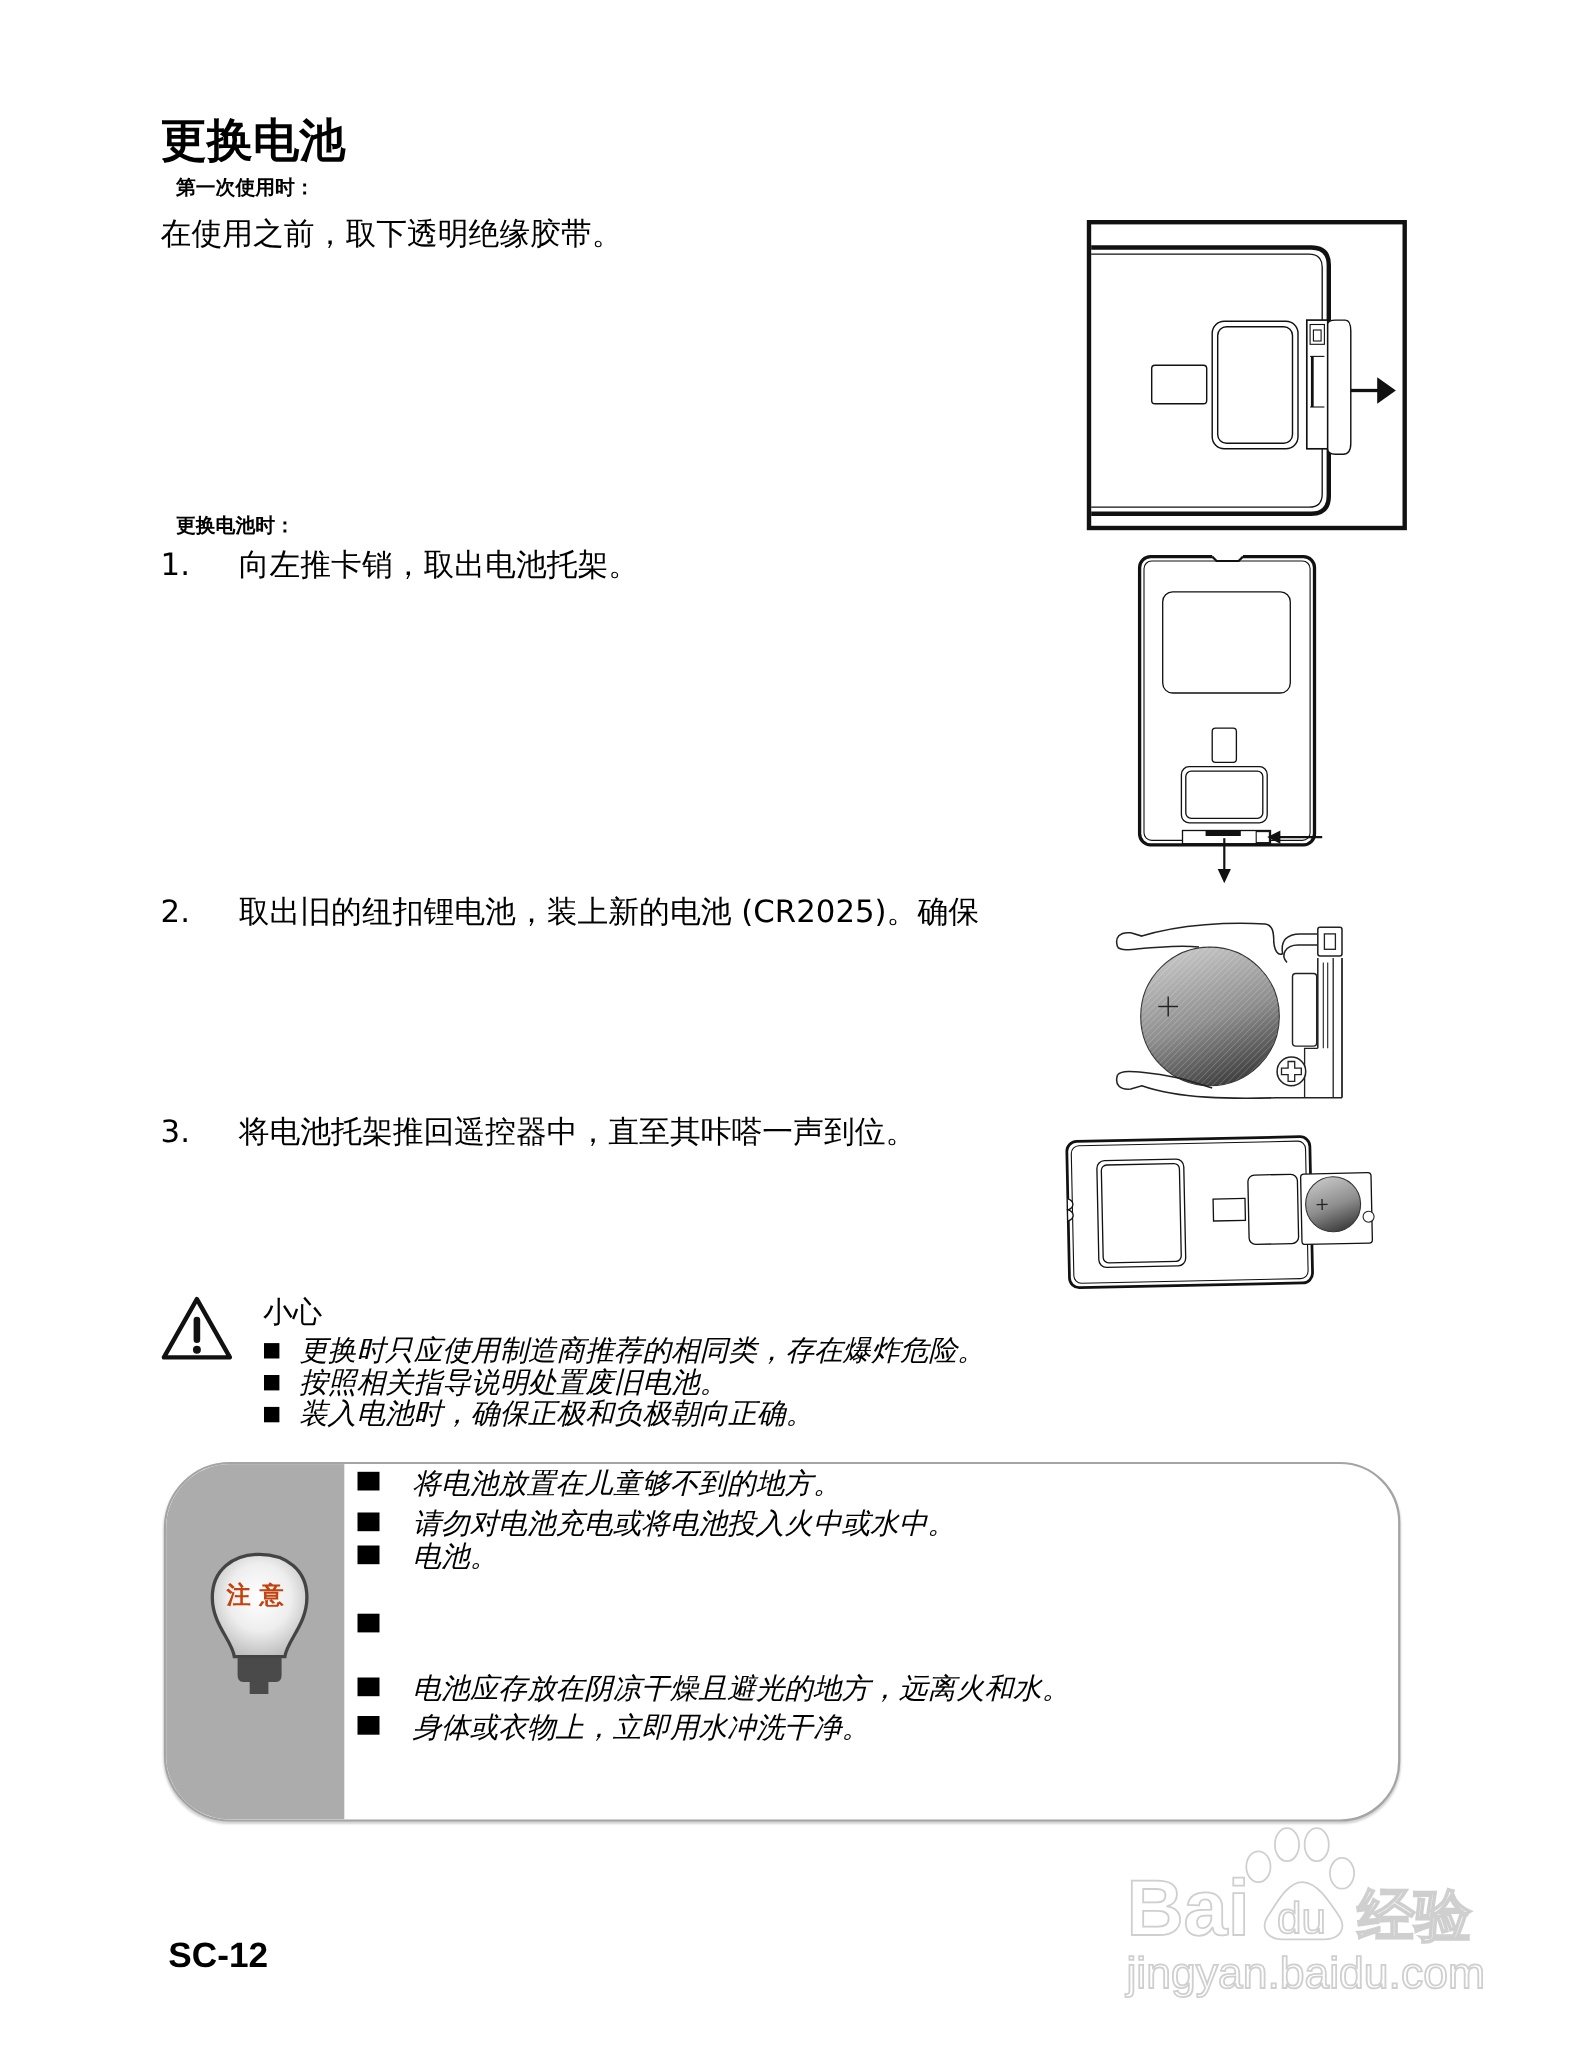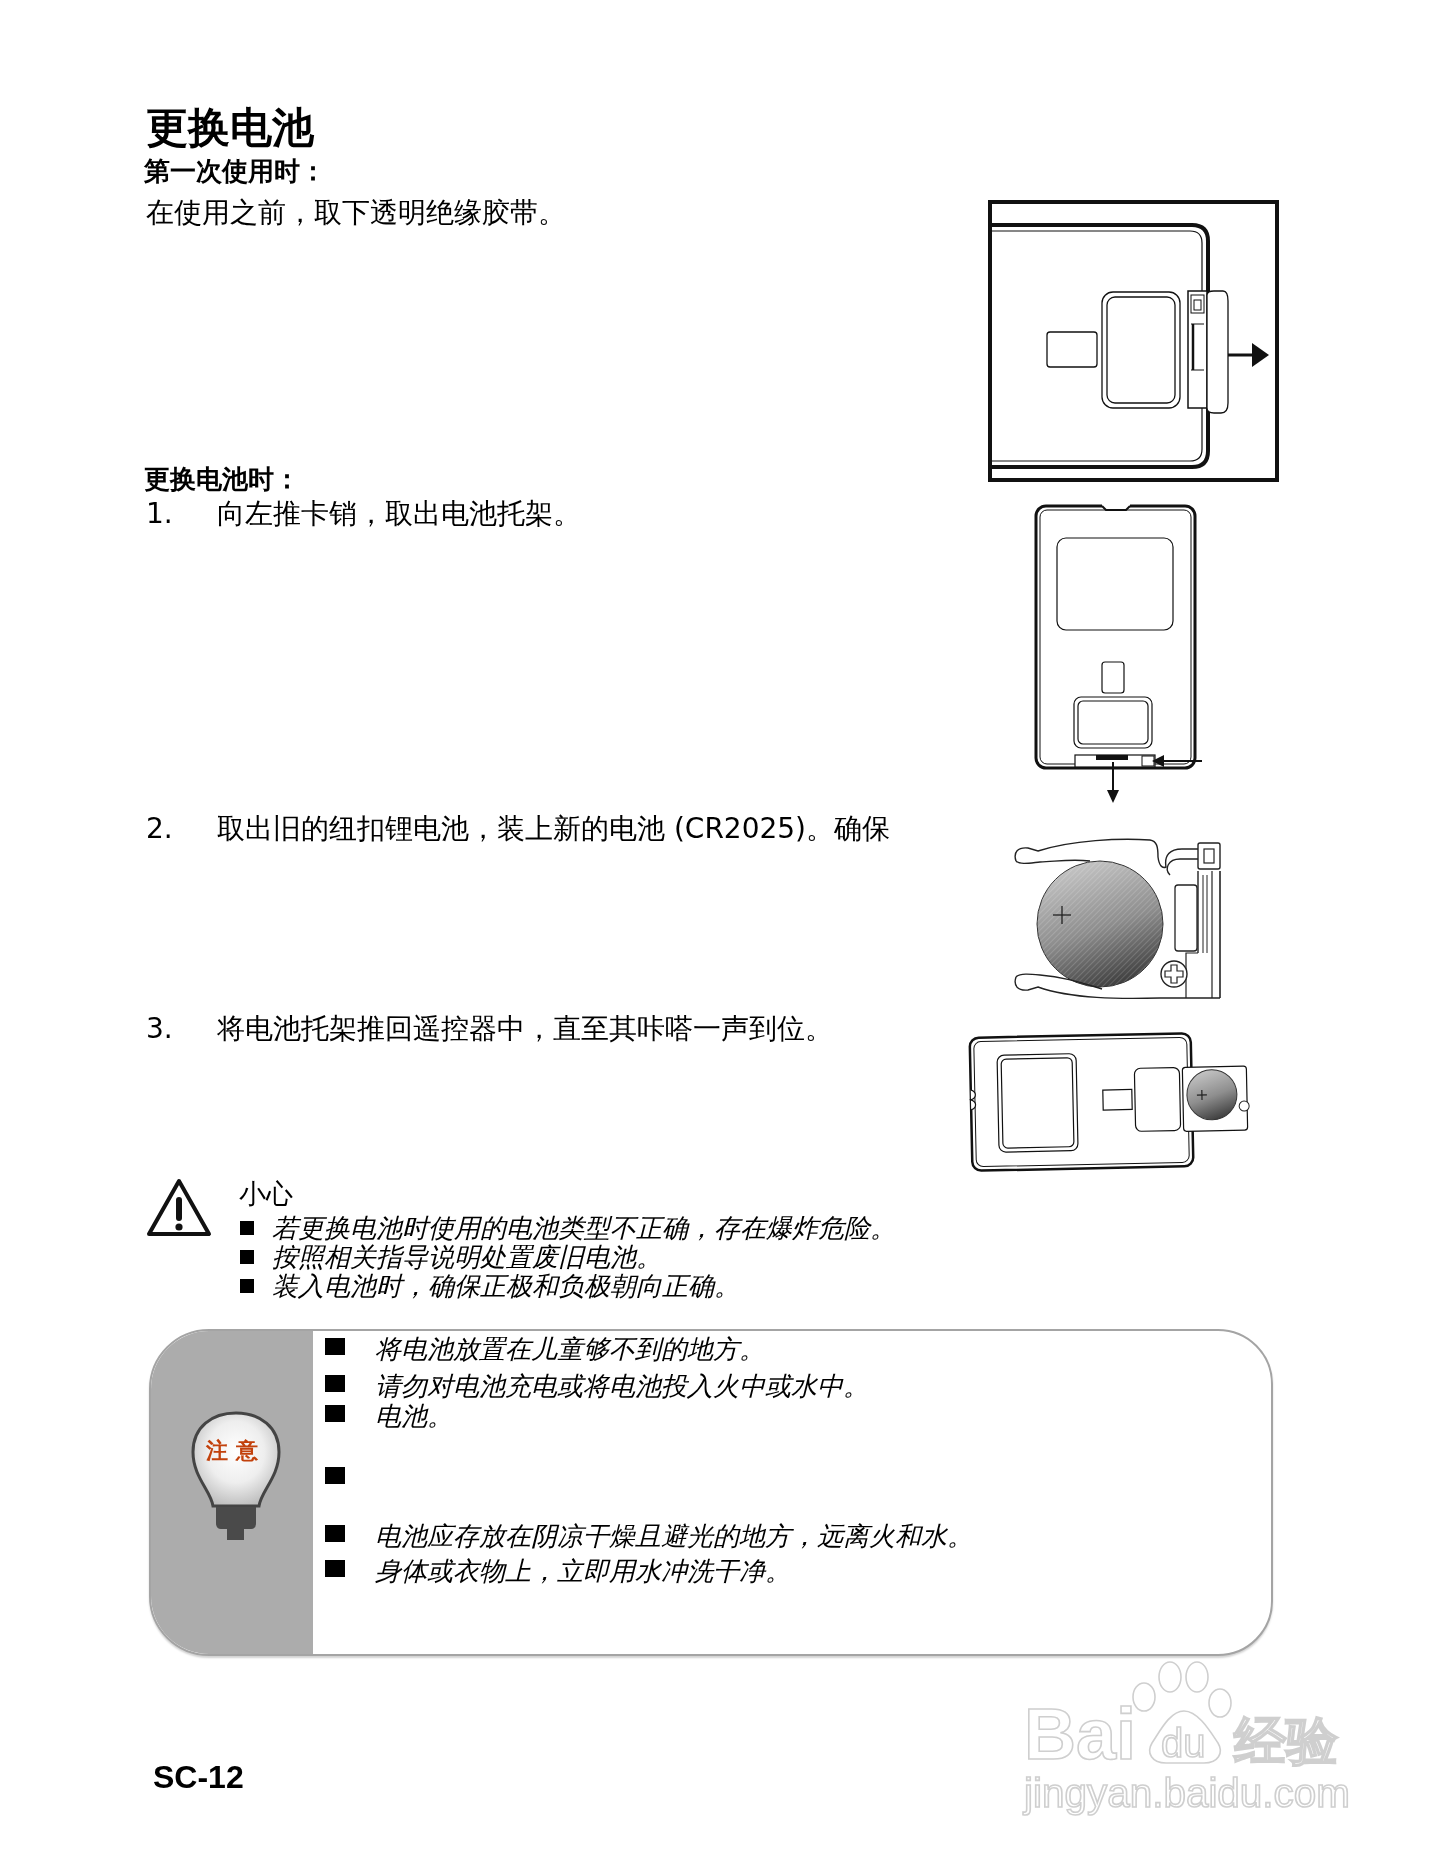--- a/index.html
+++ b/index.html
@@ -1,20 +1,20 @@
 <!DOCTYPE html>
 <html><head>
 <meta charset="utf-8">
 <style>
   html, body { margin: 0; padding: 0; background: #ffffff; }
   body { width: 1440px; height: 1872px; position: relative; overflow: hidden;
          font-family: "DejaVu Sans", "Liberation Sans", sans-serif; color: #000; }
   .abs { position: absolute; white-space: nowrap; }
   .h1 { left: 146px; top: 105px; font-size: 42px; line-height: 46px; font-weight: bold; }
-  .h2 { font-size: 26px; line-height: 30px; font-weight: bold; left: 144px; }
+  .h2 { font-size: 18px; line-height: 30px; font-weight: bold; left: 160px; }
   .body28 { font-size: 28px; line-height: 32px; }
   .step-num { left: 146px; font-size: 28px; line-height: 36px; }
   .step-text { left: 217px; font-size: 28px; line-height: 36px; }
   .step-text span { display: block; text-align: right; }
   .caution-title { left: 239px; top: 1179px; font-size: 27px; line-height: 30px; }
   .caution-list { left: 240px; top: 1214px; }
   .caution-row { position: relative; height: 29px; line-height: 29px; font-size: 26px; font-style: italic; white-space: nowrap; }
   .caution-row .sq { position: absolute; left: 0; top: 7px; width: 14px; height: 14px; background: #000; }
   .caution-row .txt { position: absolute; left: 32px; top: 0; }
   .note-box { position: absolute; left: 149px; top: 1329px; width: 1120px; height: 323px;
@@ -147,21 +147,21 @@
 
 <svg style="left:145px; top:1176px" width="68" height="64" viewBox="0 0 68 64">
   <path d="M34,5 L64,58 H4 Z" fill="#fff" stroke="#111" stroke-width="4" stroke-linejoin="round"></path>
   <rect x="31" y="21" width="6" height="24" rx="3" fill="#111"></rect>
   <circle cx="34" cy="51" r="3.6" fill="#111"></circle>
 </svg>
 <div class="abs caution-title">小心</div>
 <div class="abs caution-list">
   <div class="caution-row">
     <span class="sq"></span>
-    <span class="txt">若更换电池时使用的电池类型不正确，存在爆炸危险。</span>
+    <span class="txt">更换时只应使用制造商推荐的相同类，存在爆炸危险。</span>
   </div>
   <div class="caution-row">
     <span class="sq"></span>
     <span class="txt">按照相关指导说明处置废旧电池。</span>
   </div>
   <div class="caution-row">
     <span class="sq"></span>
     <span class="txt">装入电池时，确保正极和负极朝向正确。</span>
   </div>
 </div>

